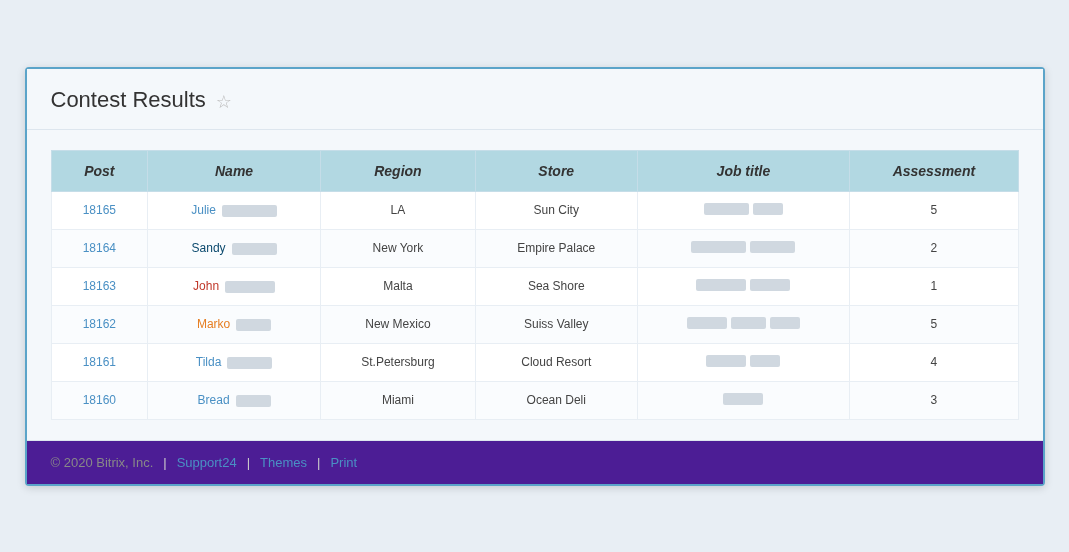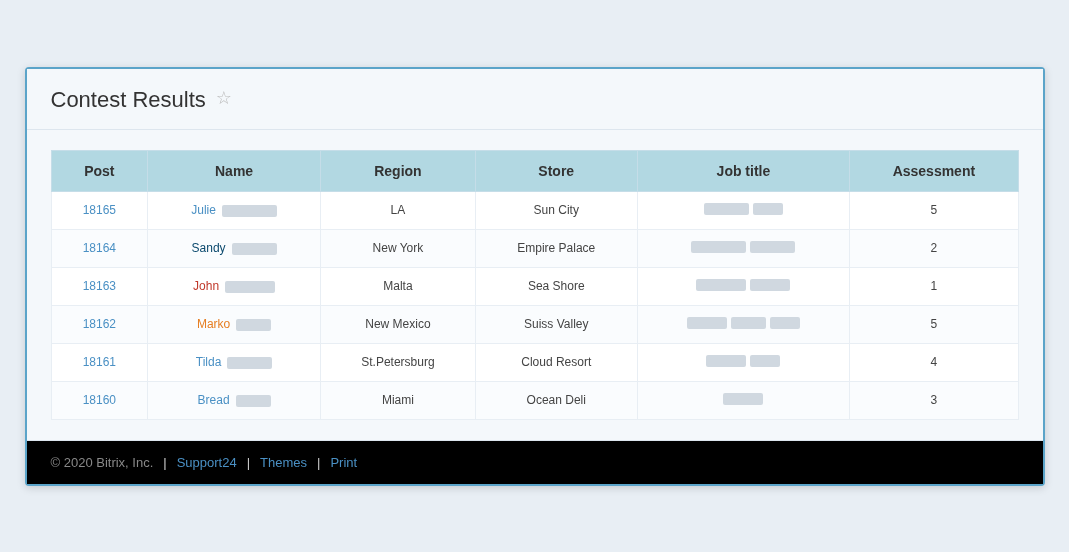--- a/index.html
+++ b/index.html
@@ -17,21 +17,21 @@
       border: 2px solid #5ba4c9;
       border-radius: 4px;
       width: 1020px;
       padding: 0;
       box-shadow: 0 2px 8px rgba(0,0,0,0.15);
     }
     .header {
       background: #f4f8fb;
       padding: 18px 24px 16px 24px;
       display: flex;
-      align-items: flex-start;
+      align-items: flex-end;
       gap: 10px;
       border-bottom: 1px solid #dde6ee;
     }
     .title {
       font-size: 22px;
       font-weight: 400;
       color: #333;
     }
     .star-icon {
       font-size: 18px;
@@ -42,20 +42,21 @@
       padding: 20px 24px;
     }
     table {
       width: 100%;
       border-collapse: collapse;
       background: white;
       border: 1px solid #d9e4ee;
     }
     thead tr {
       background: #b2d8e2;
+      font-style: italic;
     }
     thead th {
       padding: 12px 16px;
       font-weight: 600;
       font-size: 14px;
       color: #333;
       text-align: center;
       border: 1px solid #c5dde8;
     }
     tbody tr {
@@ -105,21 +106,21 @@
       background: #d0d8e0;
     }
     .footer {
       padding: 14px 24px;
       border-top: 1px solid #dde6ee;
       display: flex;
       align-items: flex-end;
       gap: 0;
       font-size: 13px;
       color: #888;
-      background: #000000;
+      background: #4c1d95;
     }
     .footer a {
       color: #4a90c4;
       cursor: pointer;
       text-decoration: none;
     }
     .footer-sep {
       margin: 0 10px;
       color: #ccc;
     }

